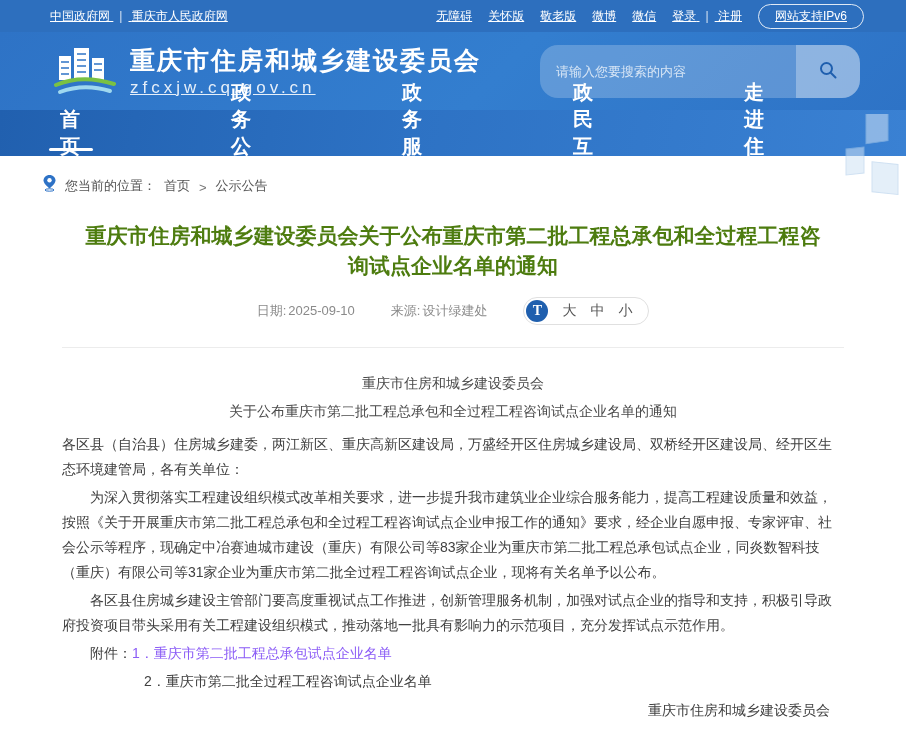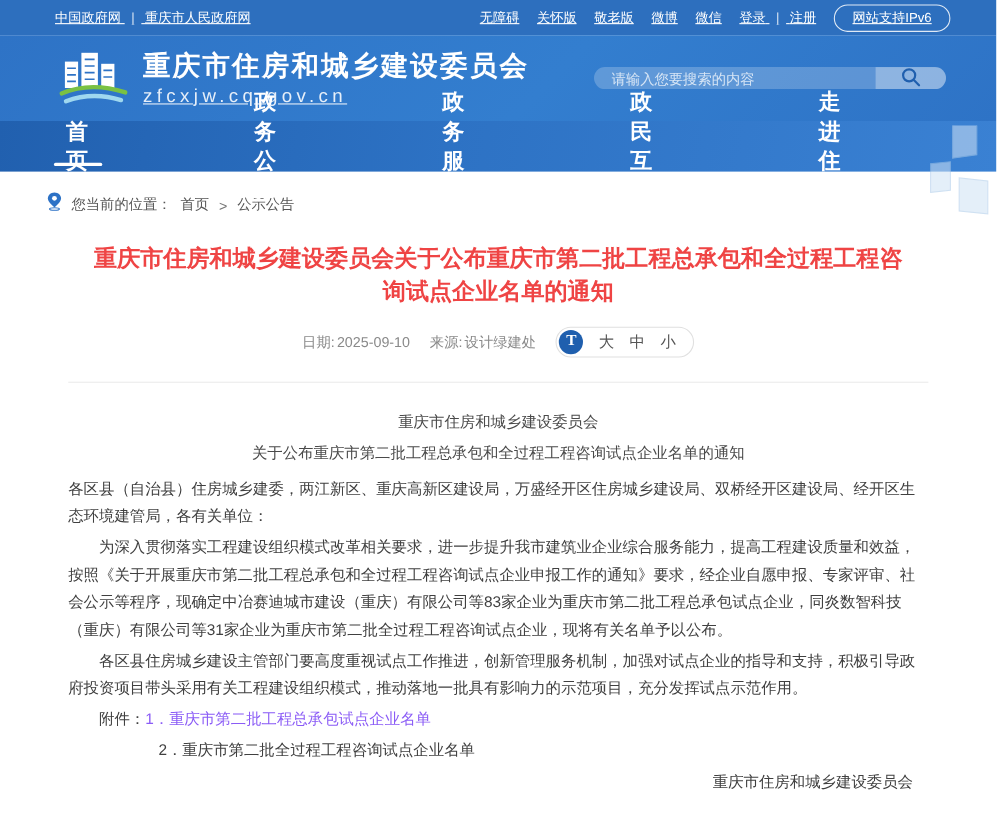--- a/index.html
+++ b/index.html
@@ -34,21 +34,21 @@
   }
   .brand { display:flex; align-items:center; gap:14px; margin-left:18px; }
   .brand-text .site-name {
     color:#fff; font-size:25px; font-weight:bold; letter-spacing:2px; line-height:1.2;
   }
   .brand-text .site-url {
     color:rgba(255,255,255,.88); font-size:17px; letter-spacing:4px; margin-top:3px;text-decoration:underline;
   }
   .search-box {
     margin-left:auto; margin-right:10px; display:flex; align-items:flex-end;
-    width:320px; height:20px; border-radius:18px; overflow:hidden;
+    width:320px; height:53px; border-radius:18px; overflow:hidden;
     background:rgba(255,255,255,.22);
   }
   .search-box input {
     flex:1; height:100%; border:none; outline:none; background:transparent;
     padding:0 16px; font-size:13px; color:#fff; font-family:inherit;
   }
   .search-box input::placeholder { color:rgba(255,255,255,.75); }
   .search-btn {
     width:64px; height:100%; border:none; cursor:pointer;
     background:rgba(255,255,255,.30); display:flex; align-items:center; justify-content:center;
@@ -77,25 +77,25 @@
     display:flex; align-items:flex-end; gap:8px;
     padding:18px 0 0 42px; font-size:13px; color:#555;
   }
   .breadcrumb a { color:#555; text-decoration:none; cursor:pointer; }
   .breadcrumb .crumb-sep { margin:0 1px; color:#777; }
 
   
   .article { padding:0 62px; }
   .article-title {
     margin-top:26px; text-align:center; font-size:21px; font-weight:bold;
-    color:#ef4444; line-height:30px; padding:0 20px;
+    color:#4d7c0f; line-height:30px; padding:0 20px;
   }
   .meta {
     margin-top:16px; display:flex; align-items:center; justify-content:center;
-    gap:16px; font-size:13px; color:#8a8a8a;
+    gap:34px; font-size:13px; color:#8a8a8a;
   }
   .meta .meta-item span { margin-right:2px; }
   .fontsize-pill {
     display:flex; align-items:center; gap:14px;
     border:1px solid #e0e0e0; border-radius:14px; padding:2px 16px 2px 2px;
     background:#fff;
   }
   .fs-icon {
     width:22px; height:22px; border-radius:50%; background:#1f5fae; color:#fff;
     display:flex; align-items:center; justify-content:center;

